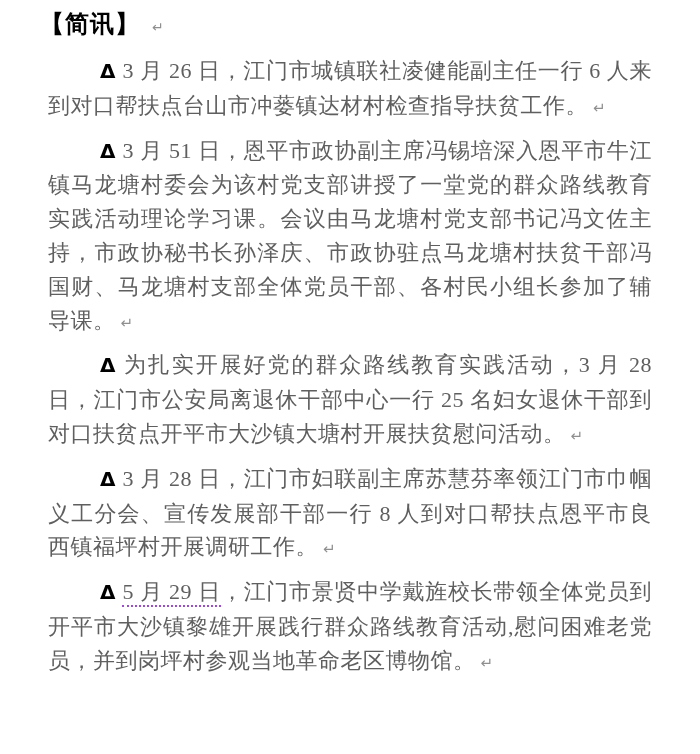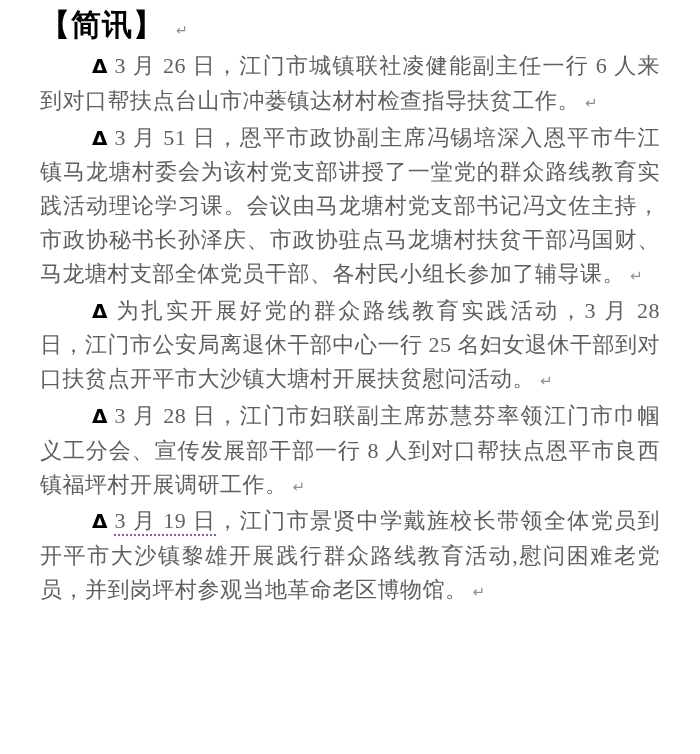--- a/index.html
+++ b/index.html
@@ -14,26 +14,26 @@
     padding:6px 40px 0 40px;
     width:620px;
   }
   .title-line{
     line-height:37px;
     white-space:nowrap;
   }
   .doc-title{
     font-family:"DejaVu Sans","Liberation Sans",sans-serif;
     font-weight:800;
-    font-size:30px;
+    font-size:24px;
     color:var(--title-color,#000);
     letter-spacing:1px;
   }
   .para{
-    margin:0;
+    margin:8px;
     font-size:22px;
     line-height:33.8px;
     letter-spacing:0.5px;
     color:var(--body-color,#5f5f5f);
     text-align:justify;
     text-justify:inter-character;
     text-indent:52px;
   }
   .delta{
     font-family:"DejaVu Sans","Liberation Sans",sans-serif;
@@ -68,21 +68,21 @@
 
     <div class="title-line">
       <span class="doc-title">【简讯】</span><span class="pilcrow">↵</span>
     </div>
 
     <div id="paragraphs">
         <p class="para"><span class="delta">Δ</span><span>3 月 26 日，江门市城镇联社凌健能副主任一行 6 人来到对口帮扶点台山市冲蒌镇达材村检查指导扶贫工作。</span><span class="pilcrow">↵</span></p>
         <p class="para"><span class="delta">Δ</span><span>3 月 51 日，恩平市政协副主席冯锡培深入恩平市牛江镇马龙塘村委会为该村党支部讲授了一堂党的群众路线教育实践活动理论学习课。会议由马龙塘村党支部书记冯文佐主持，市政协秘书长孙泽庆、市政协驻点马龙塘村扶贫干部冯国财、马龙塘村支部全体党员干部、各村民小组长参加了辅导课。</span><span class="pilcrow">↵</span></p>
         <p class="para"><span class="delta">Δ</span><span>为扎实开展好党的群众路线教育实践活动，3 月 28 日，江门市公安局离退休干部中心一行 25 名妇女退休干部到对口扶贫点开平市大沙镇大塘村开展扶贫慰问活动。</span><span class="pilcrow">↵</span></p>
         <p class="para"><span class="delta">Δ</span><span>3 月 28 日，江门市妇联副主席苏慧芬率领江门市巾帼义工分会、宣传发展部干部一行 8 人到对口帮扶点恩平市良西镇福坪村开展调研工作。</span><span class="pilcrow">↵</span></p>
-        <p class="para"><span class="delta">Δ</span><span class="spell-underline">3 月 19 日</span><span>，江门市景贤中学戴旌校长带领全体党员到开平市大沙镇黎雄开展践行群众路线教育活动,慰问困难老党员，并到岗坪村参观当地革命老区博物馆。</span><span class="pilcrow">↵</span></p>
+        <p class="para"><span class="delta">Δ</span><span class="spell-underline">5 月 29 日</span><span>，江门市景贤中学戴旌校长带领全体党员到开平市大沙镇黎雄开展践行群众路线教育活动,慰问困难老党员，并到岗坪村参观当地革命老区博物馆。</span><span class="pilcrow">↵</span></p>
       </div>
 
     <div class="empty-line">
       
     </div>
 
   </div>
 </div>
 
 </body></html>

